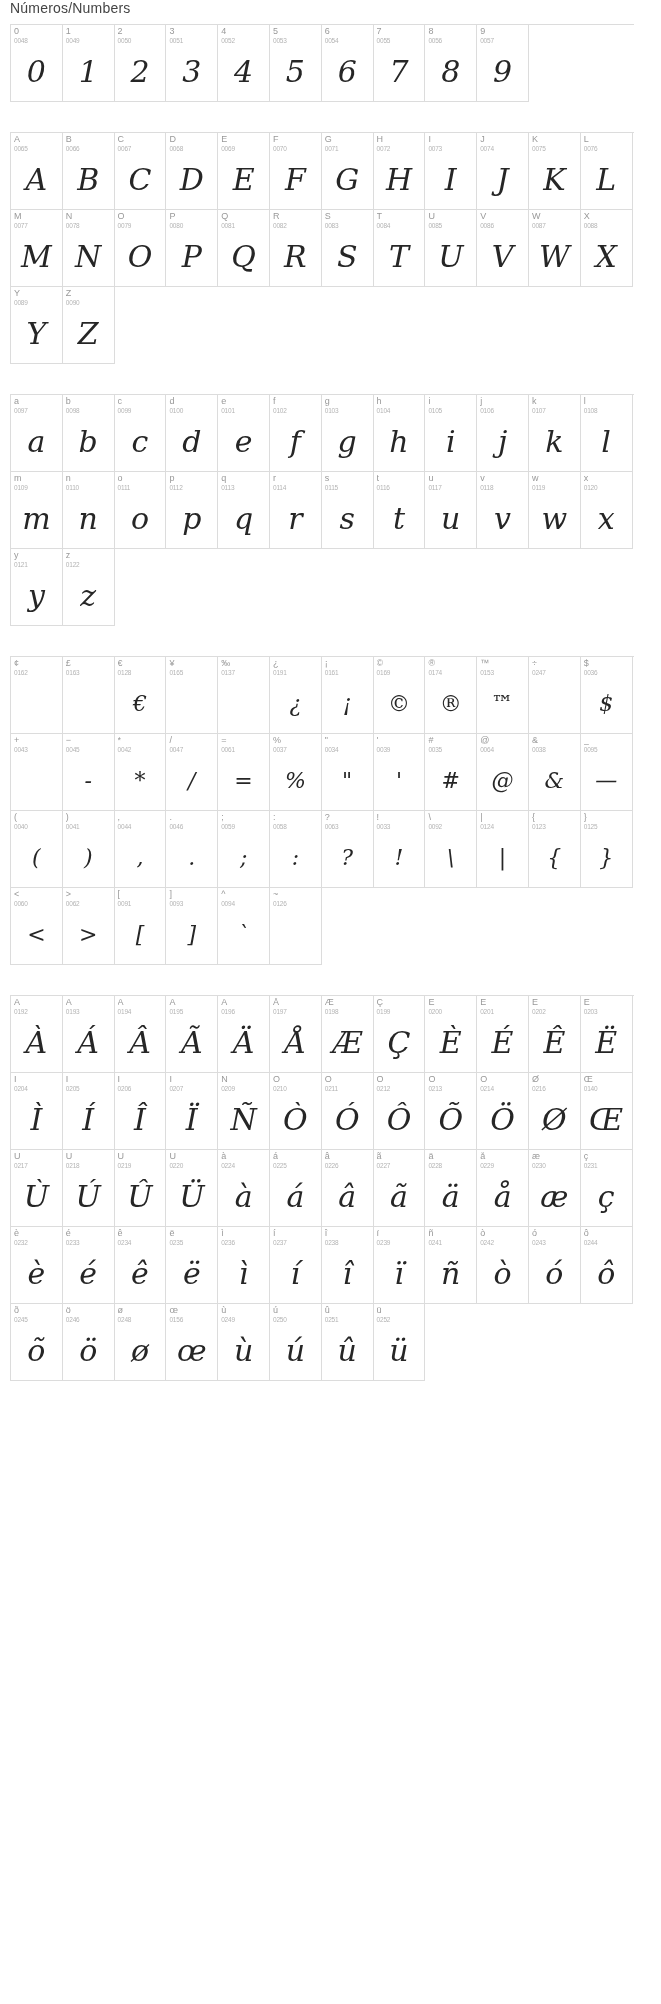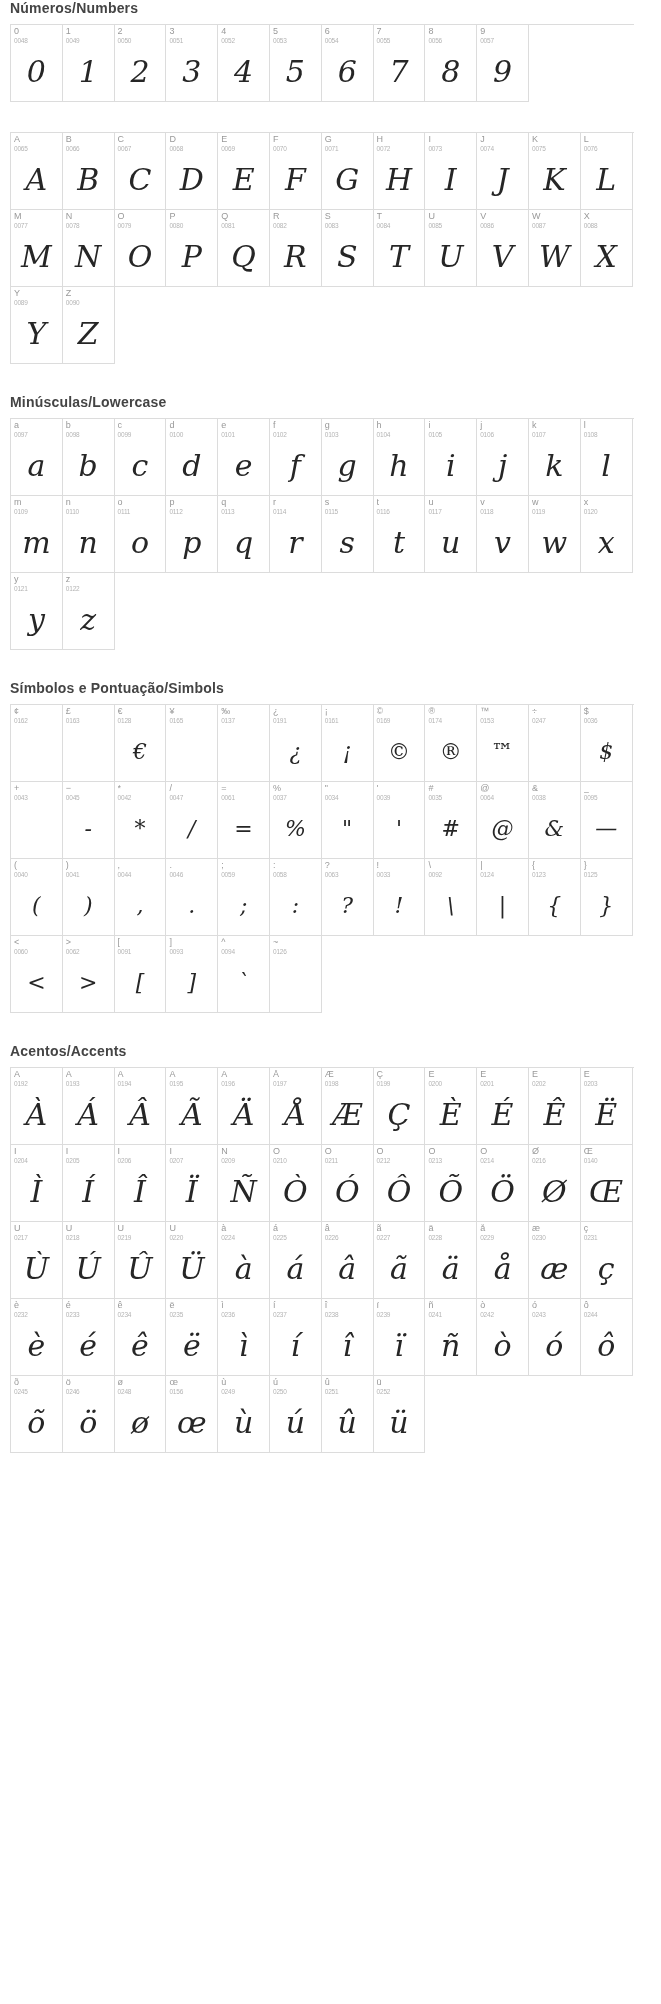--- a/index.html
+++ b/index.html
@@ -18,21 +18,21 @@
     padding: 0;
     box-sizing: border-box;
   }
   .section {
     margin: 0 0 30px 0;
     padding: 0 0 0 10px;
   }
   .section-title {
     font-size: 14px;
     color: #444444;
-    font-weight: bold;
+    font-weight: normal;
     margin: 0 0 8px 0;
     letter-spacing: 0.2px;
   }
   .glyph-grid {
     display: flex;
     flex-wrap: wrap;
     width: 624px;
     border-left: 1px solid #dcdcdc;
     border-top: 1px solid #dcdcdc;
     box-sizing: border-box;
@@ -352,21 +352,20 @@
           <div class="glyph-cell">
             <div class="glyph-meta">
               <span class="glyph-char-label">Z</span>
               <span class="glyph-code">0090</span>
             </div>
             <div class="glyph-render">Z</div>
           </div>
         </div>
       </div>
       <div class="section">
-        <div class="section-title">Minúsculas/Lowercase</div>
         <div class="glyph-grid">
           <div class="glyph-cell">
             <div class="glyph-meta">
               <span class="glyph-char-label">a</span>
               <span class="glyph-code">0097</span>
             </div>
             <div class="glyph-render">a</div>
           </div>
           <div class="glyph-cell">
             <div class="glyph-meta">
@@ -539,21 +538,20 @@
           <div class="glyph-cell">
             <div class="glyph-meta">
               <span class="glyph-char-label">z</span>
               <span class="glyph-code">0122</span>
             </div>
             <div class="glyph-render">z</div>
           </div>
         </div>
       </div>
       <div class="section">
-        <div class="section-title">Símbolos e Pontuação/Simbols</div>
         <div class="glyph-grid">
           <div class="glyph-cell">
             <div class="glyph-meta">
               <span class="glyph-char-label">¢</span>
               <span class="glyph-code">0162</span>
             </div>
             <div class="glyph-render small"></div>
           </div>
           <div class="glyph-cell">
             <div class="glyph-meta">
@@ -838,21 +836,20 @@
           <div class="glyph-cell">
             <div class="glyph-meta">
               <span class="glyph-char-label">~</span>
               <span class="glyph-code">0126</span>
             </div>
             <div class="glyph-render small"></div>
           </div>
         </div>
       </div>
       <div class="section">
-        <div class="section-title">Acentos/Accents</div>
         <div class="glyph-grid">
           <div class="glyph-cell">
             <div class="glyph-meta">
               <span class="glyph-char-label">À</span>
               <span class="glyph-code">0192</span>
             </div>
             <div class="glyph-render">À</div>
           </div>
           <div class="glyph-cell">
             <div class="glyph-meta">

